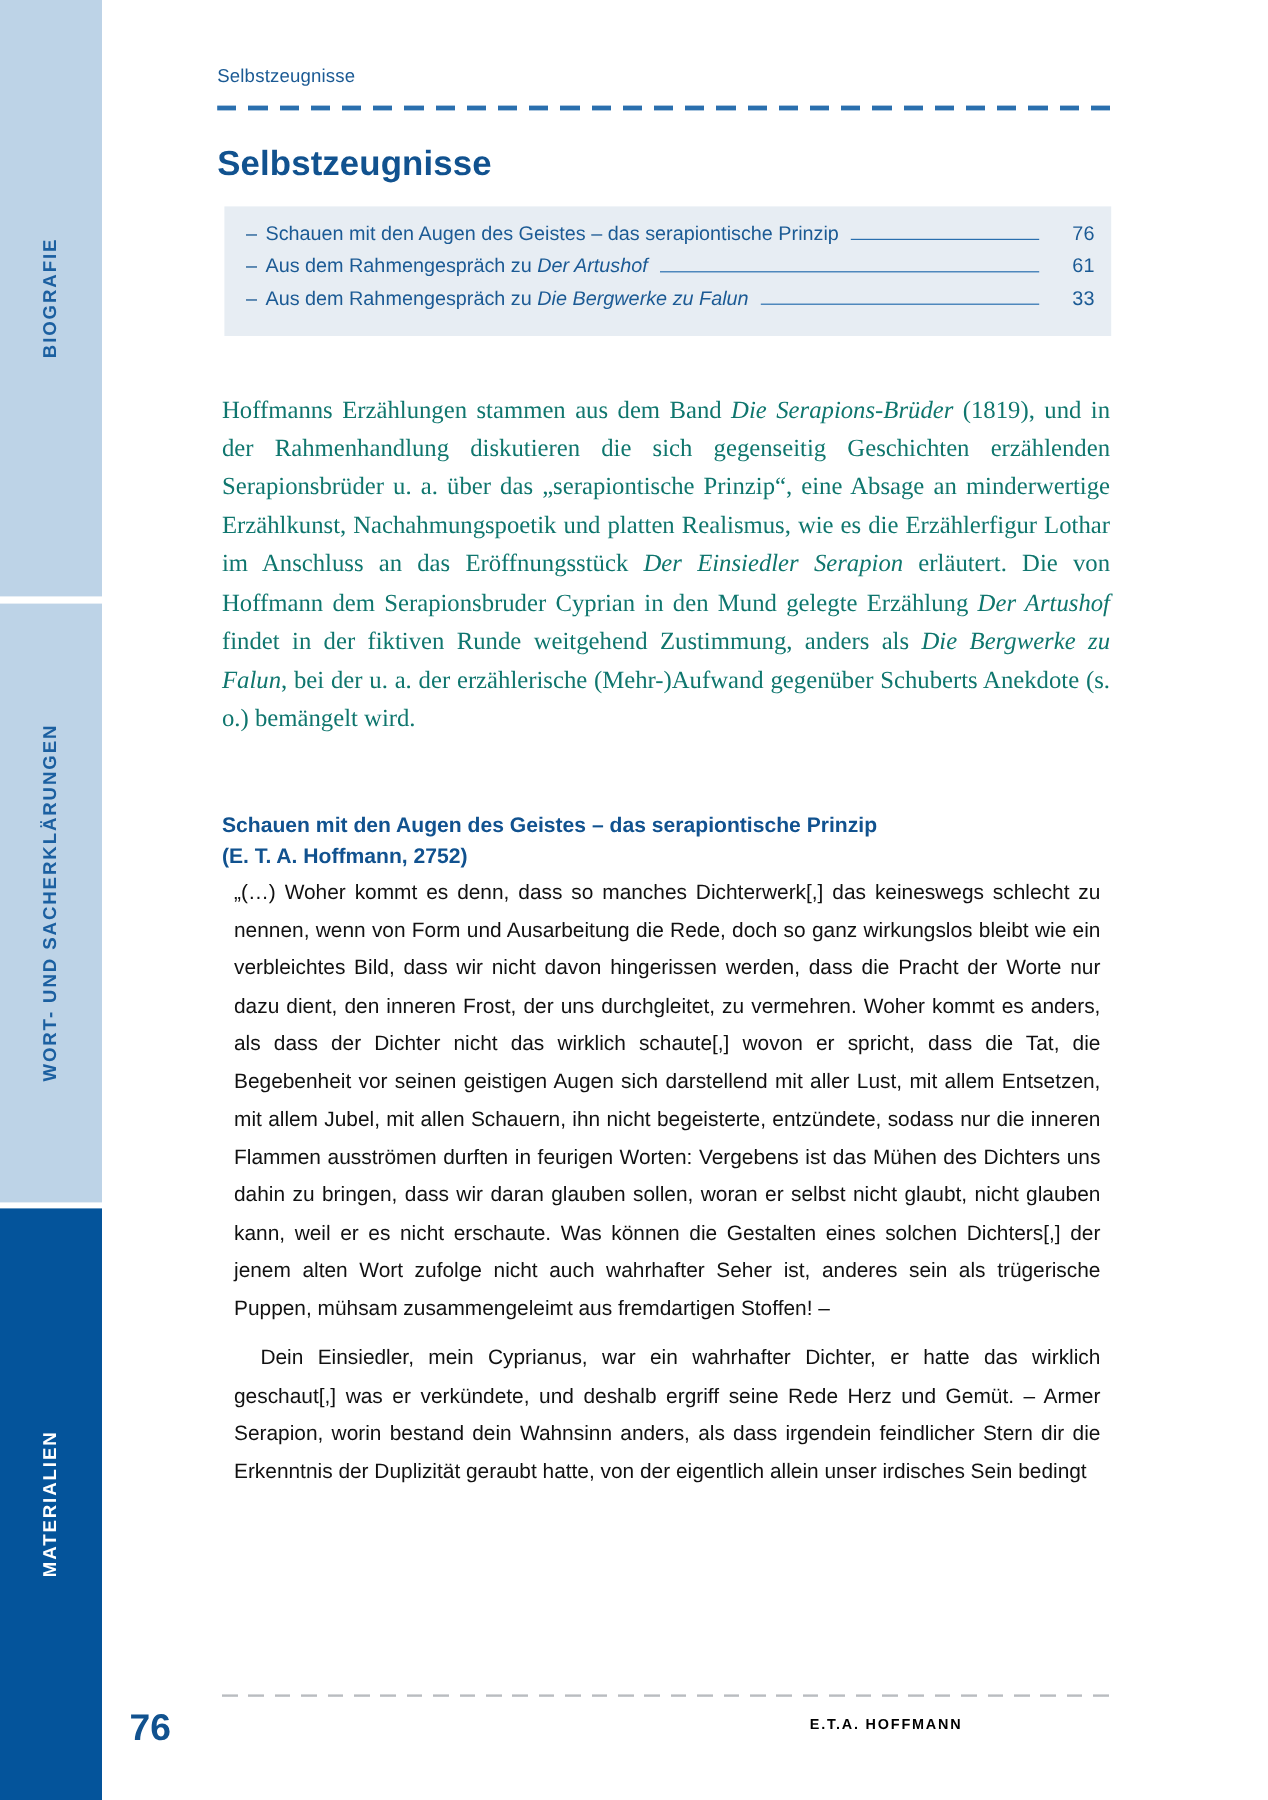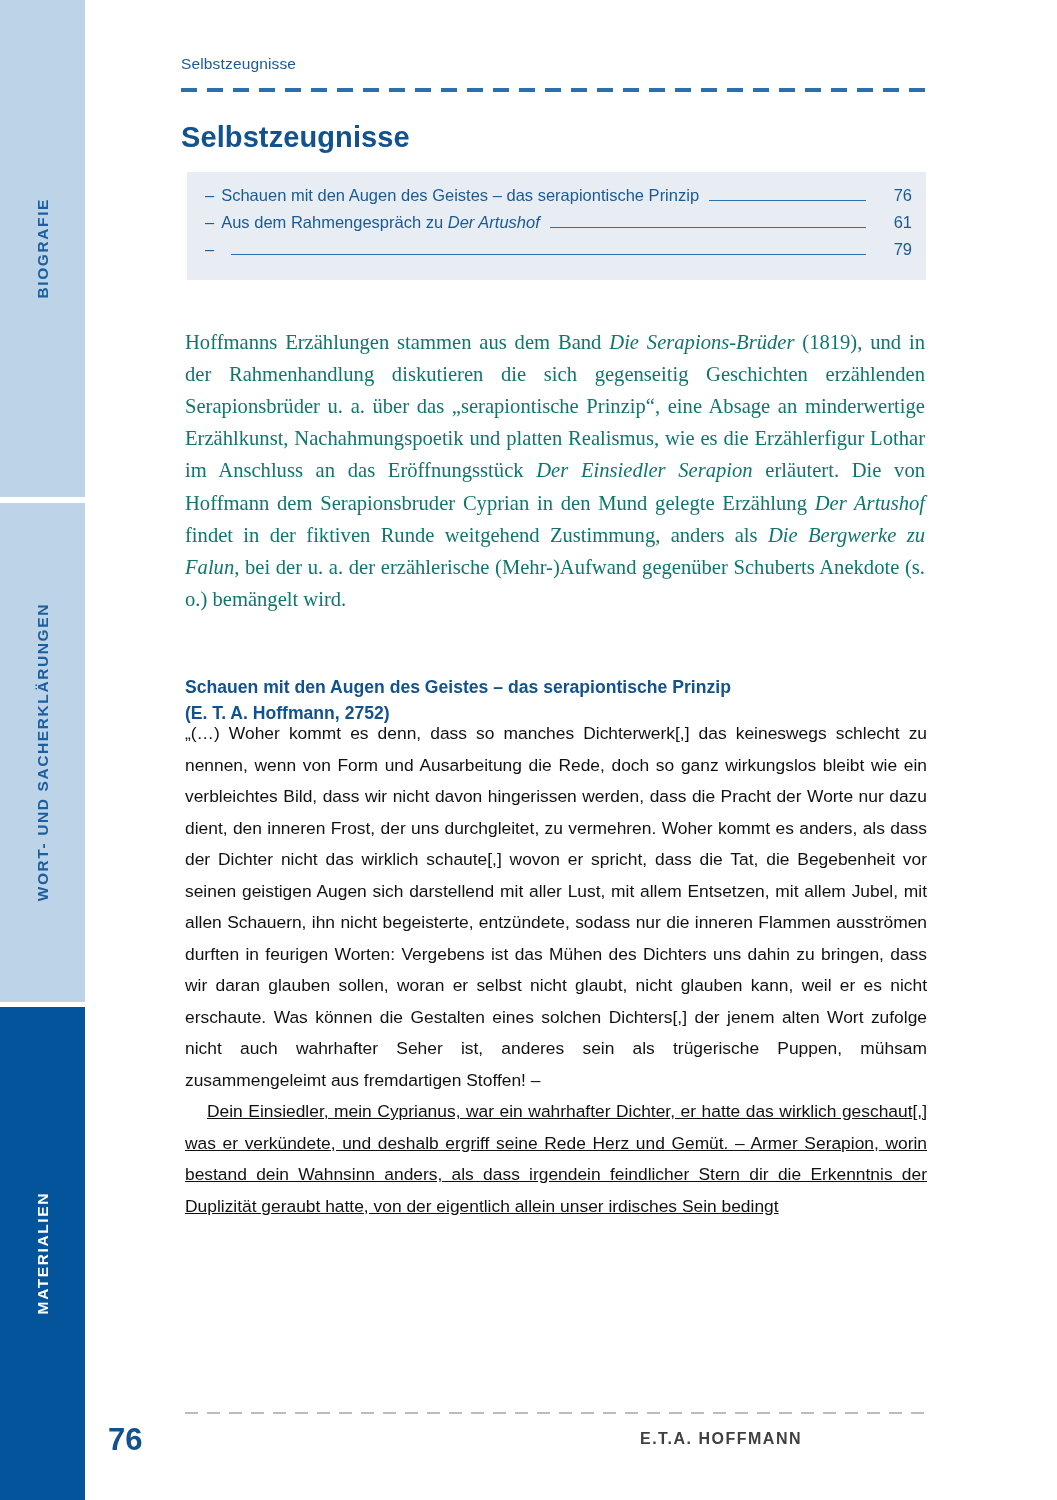--- a/index.html
+++ b/index.html
@@ -165,22 +165,22 @@
     position: absolute;
     left: 100px;
     top: 718px;
     width: 742px;
     font-size: 17.4px;
     line-height: 31.5px;
     color: #111111;
     text-align: justify;
     text-justify: inter-word;
   }
-  #quote-block p { margin: 0; }
-  #quote-block p.indent { text-indent: 22px; text-decoration: underline; }
+  #quote-block p { margin: 10px; }
+  #quote-block p.indent { text-indent: 22px; }
 
   
   #foot-rule {
     position: absolute;
     left: 100px;
     top: 1412px;
     width: 742px;
     height: 2px;
     background-image: repeating-linear-gradient(
         to right,
@@ -192,24 +192,24 @@
     left: 23px;
     top: 1422px;
     font-size: 31px;
     font-weight: bold;
     color: #11528f;
   }
   #footer-title {
     position: absolute;
     right: 131px;
     top: 1430px;
-    font-size: 16px;
+    font-size: 12px;
     font-weight: bold;
     letter-spacing: 1.5px;
-    color: #404040;
+    color: #000000;
   }
 </style>
 </head>
 <body>
 
 <div id="tab-rail">
   <div class="tab inactive" id="tab-biografie">
     <span class="tab-label">BIOGRAFIE</span>
   </div>
   <div class="tab inactive" id="tab-wort">
@@ -239,22 +239,23 @@
 
     <div class="toc-row" id="toc-row-1">
       <span class="toc-dash">–</span>
       <span class="toc-text"><span>Aus dem Rahmengespräch zu </span><span class="it">Der Artushof</span><span></span></span>
       <span class="toc-leader"></span>
       <span class="toc-page">61</span>
     </div>
 
     <div class="toc-row" id="toc-row-2">
       <span class="toc-dash">–</span>
+      <span class="toc-text"><span>Aus dem Rahmengespräch zu </span><span class="it">Die Bergwerke zu Falun</span><span></span></span>
       <span class="toc-leader"></span>
-      <span class="toc-page">79</span>
+      <span class="toc-page">33</span>
     </div>
 
   </div>
 
   <p id="serif-para"><span>Hoffmanns Erzählungen stammen aus dem Band </span><span class="it">Die Serapions-Brüder</span><span> (1819), und in der Rahmenhandlung diskutieren die sich gegenseitig Geschichten erzählenden Serapionsbrüder u. a. über das „serapiontische Prinzip“, eine Absage an minderwertige Erzählkunst, Nachahmungspoetik und platten Realismus, wie es die Erzählerfigur Lothar im Anschluss an das Eröffnungsstück </span><span class="it">Der Einsiedler Serapion</span><span> erläutert. Die von Hoffmann dem Serapionsbruder Cyprian in den Mund gelegte Erzählung </span><span class="it">Der Artushof</span><span> findet in der fiktiven Runde weitgehend Zustimmung, anders als </span><span class="it">Die Bergwerke zu Falun</span><span>, bei der u. a. der erzählerische (Mehr-)Aufwand gegenüber Schuberts Anekdote (s. o.) bemängelt wird.</span></p>
 
   <h2 id="section-heading">
     <span>Schauen mit den Augen des Geistes – das serapiontische Prinzip</span><br>
     <span>(E. T. A. Hoffmann, 2752)</span>
   </h2>

